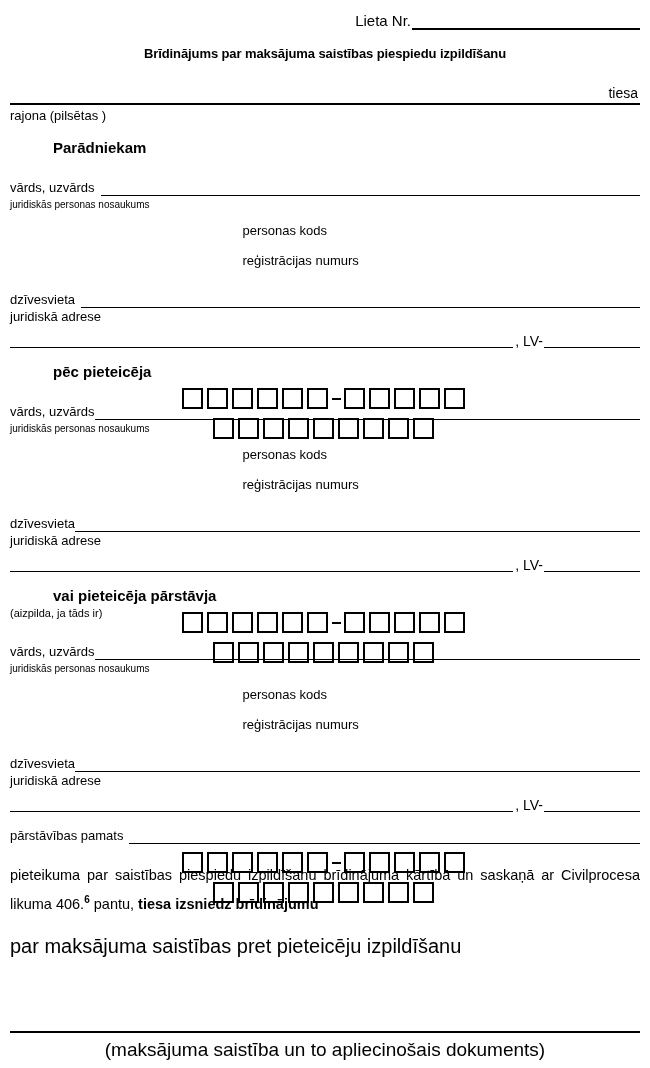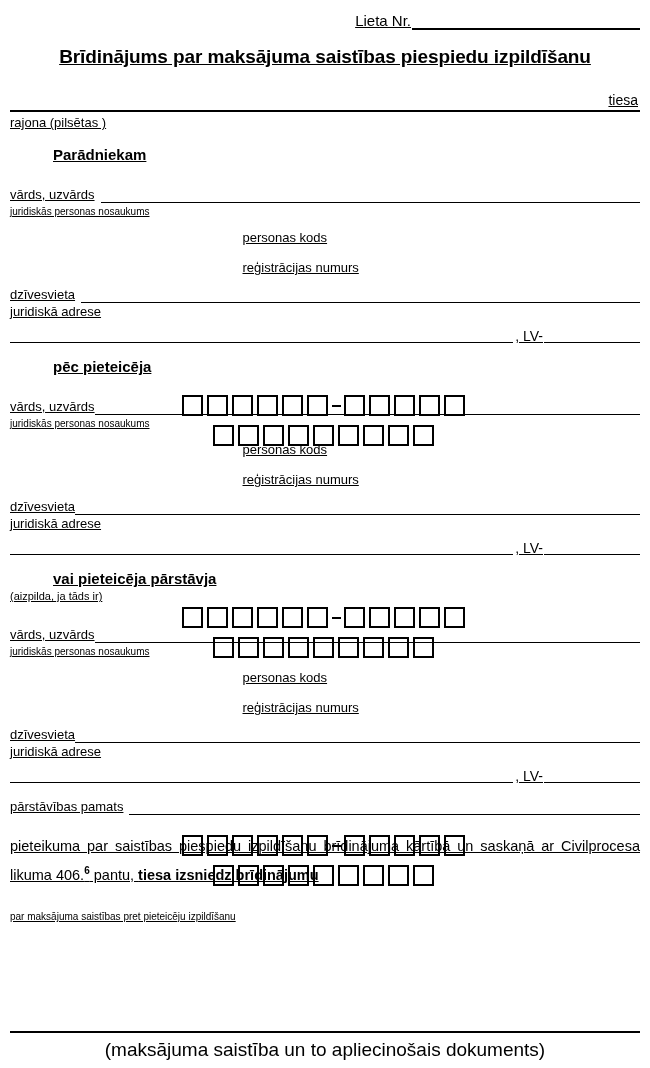--- a/index.html
+++ b/index.html
@@ -14,21 +14,20 @@
     font-family: "Liberation Sans", sans-serif;
     color: #000000;
     -webkit-font-smoothing: antialiased;
   }
   .page {
     position: relative;
     width: 650px;
     height: 1068px;
     box-sizing: border-box;
     padding: 0 10px;
-    text-decoration: underline;
   }
 
   
   .caseno-row {
     display: flex;
     justify-content: flex-end;
     align-items: flex-end;
     padding-top: 6px;
     height: 24px;
   }
@@ -40,21 +39,21 @@
   .caseno-fill {
     width: 228px;
     border-bottom: 2px solid #000;
     height: 15px;
     margin-left: 1px;
   }
 
   
   .doc-title {
     text-align: center;
-    font-size: 19px;
+    font-size: 13px;
     font-weight: bold;
     letter-spacing: -0.1px;
     margin-top: 16px;
     white-space: nowrap;
   }
 
   
   .court-block {
     margin-top: 24px;
   }
@@ -148,20 +147,21 @@
     width: 9px;
     height: 2px;
     background: #000;
     margin: 0 3px 0 0;
   }
 
   
   .addr-row {
     display: flex;
     align-items: flex-end;
+    margin-top: 12px;
   }
   .addr-label {
     font-size: 13px;
     line-height: 16px;
     white-space: nowrap;
   }
   .addr-fill {
     flex: 1 1 auto;
     border-bottom: 1.6px solid #000;
     height: 13px;
@@ -221,21 +221,21 @@
     margin-top: 17px;
   }
   .para .strong { font-weight: bold; }
   .para sup {
     font-size: 10px;
     font-weight: bold;
     vertical-align: super;
     line-height: 0;
   }
   .para-plain {
-    font-size: 10px;
+    font-size: 20px;
     line-height: 22px;
     margin-top: 16px;
     text-align: left;
   }
 
   
   .footer-block {
     position: absolute;
     left: 10px;
     right: 10px;

